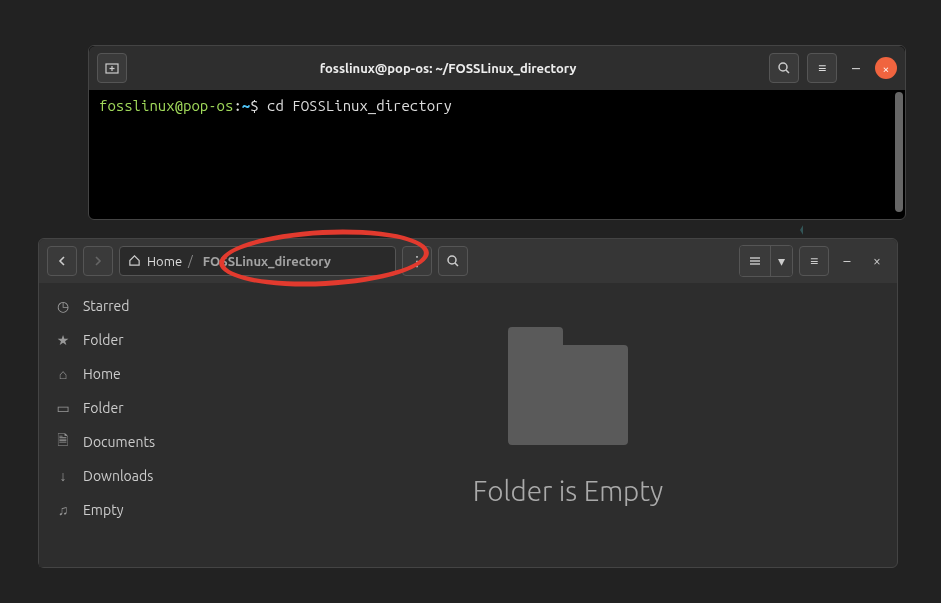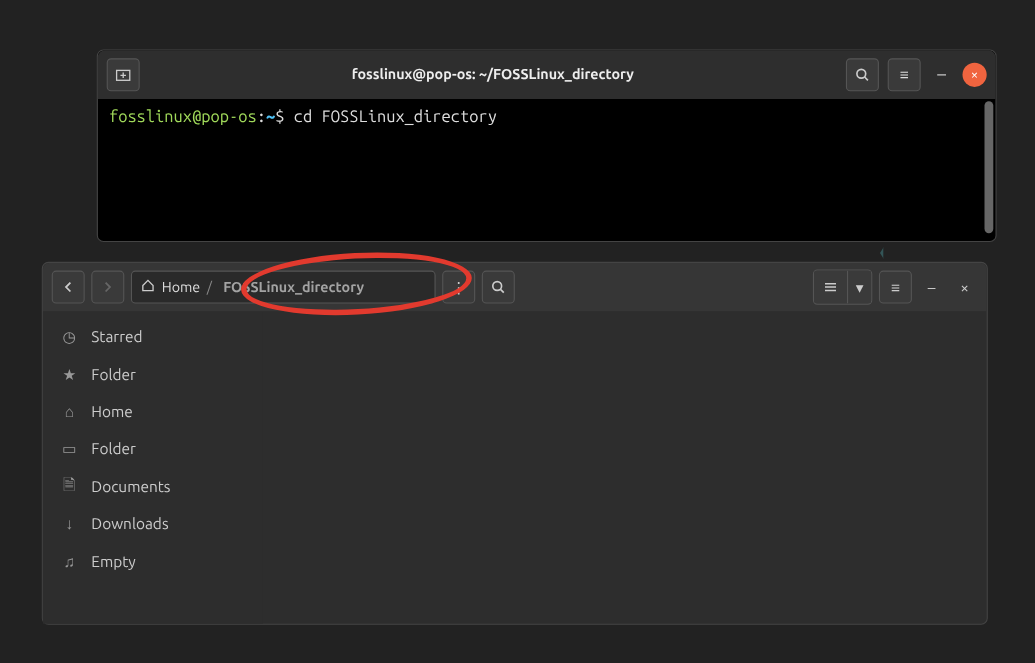--- a/index.html
+++ b/index.html
@@ -373,14 +373,18 @@
       </div>
       <div class="side-item">
         <span class="ico">↓</span>
         <span>Downloads</span>
       </div>
       <div class="side-item">
         <span class="ico">♫</span>
         <span>Empty</span>
       </div>
     </div>
+    <div class="content">
+      <div class="big-folder"></div>
+      <div class="empty-text">Folder is Empty</div>
+    </div>
   </div>
 </div>
 
 </body></html>

